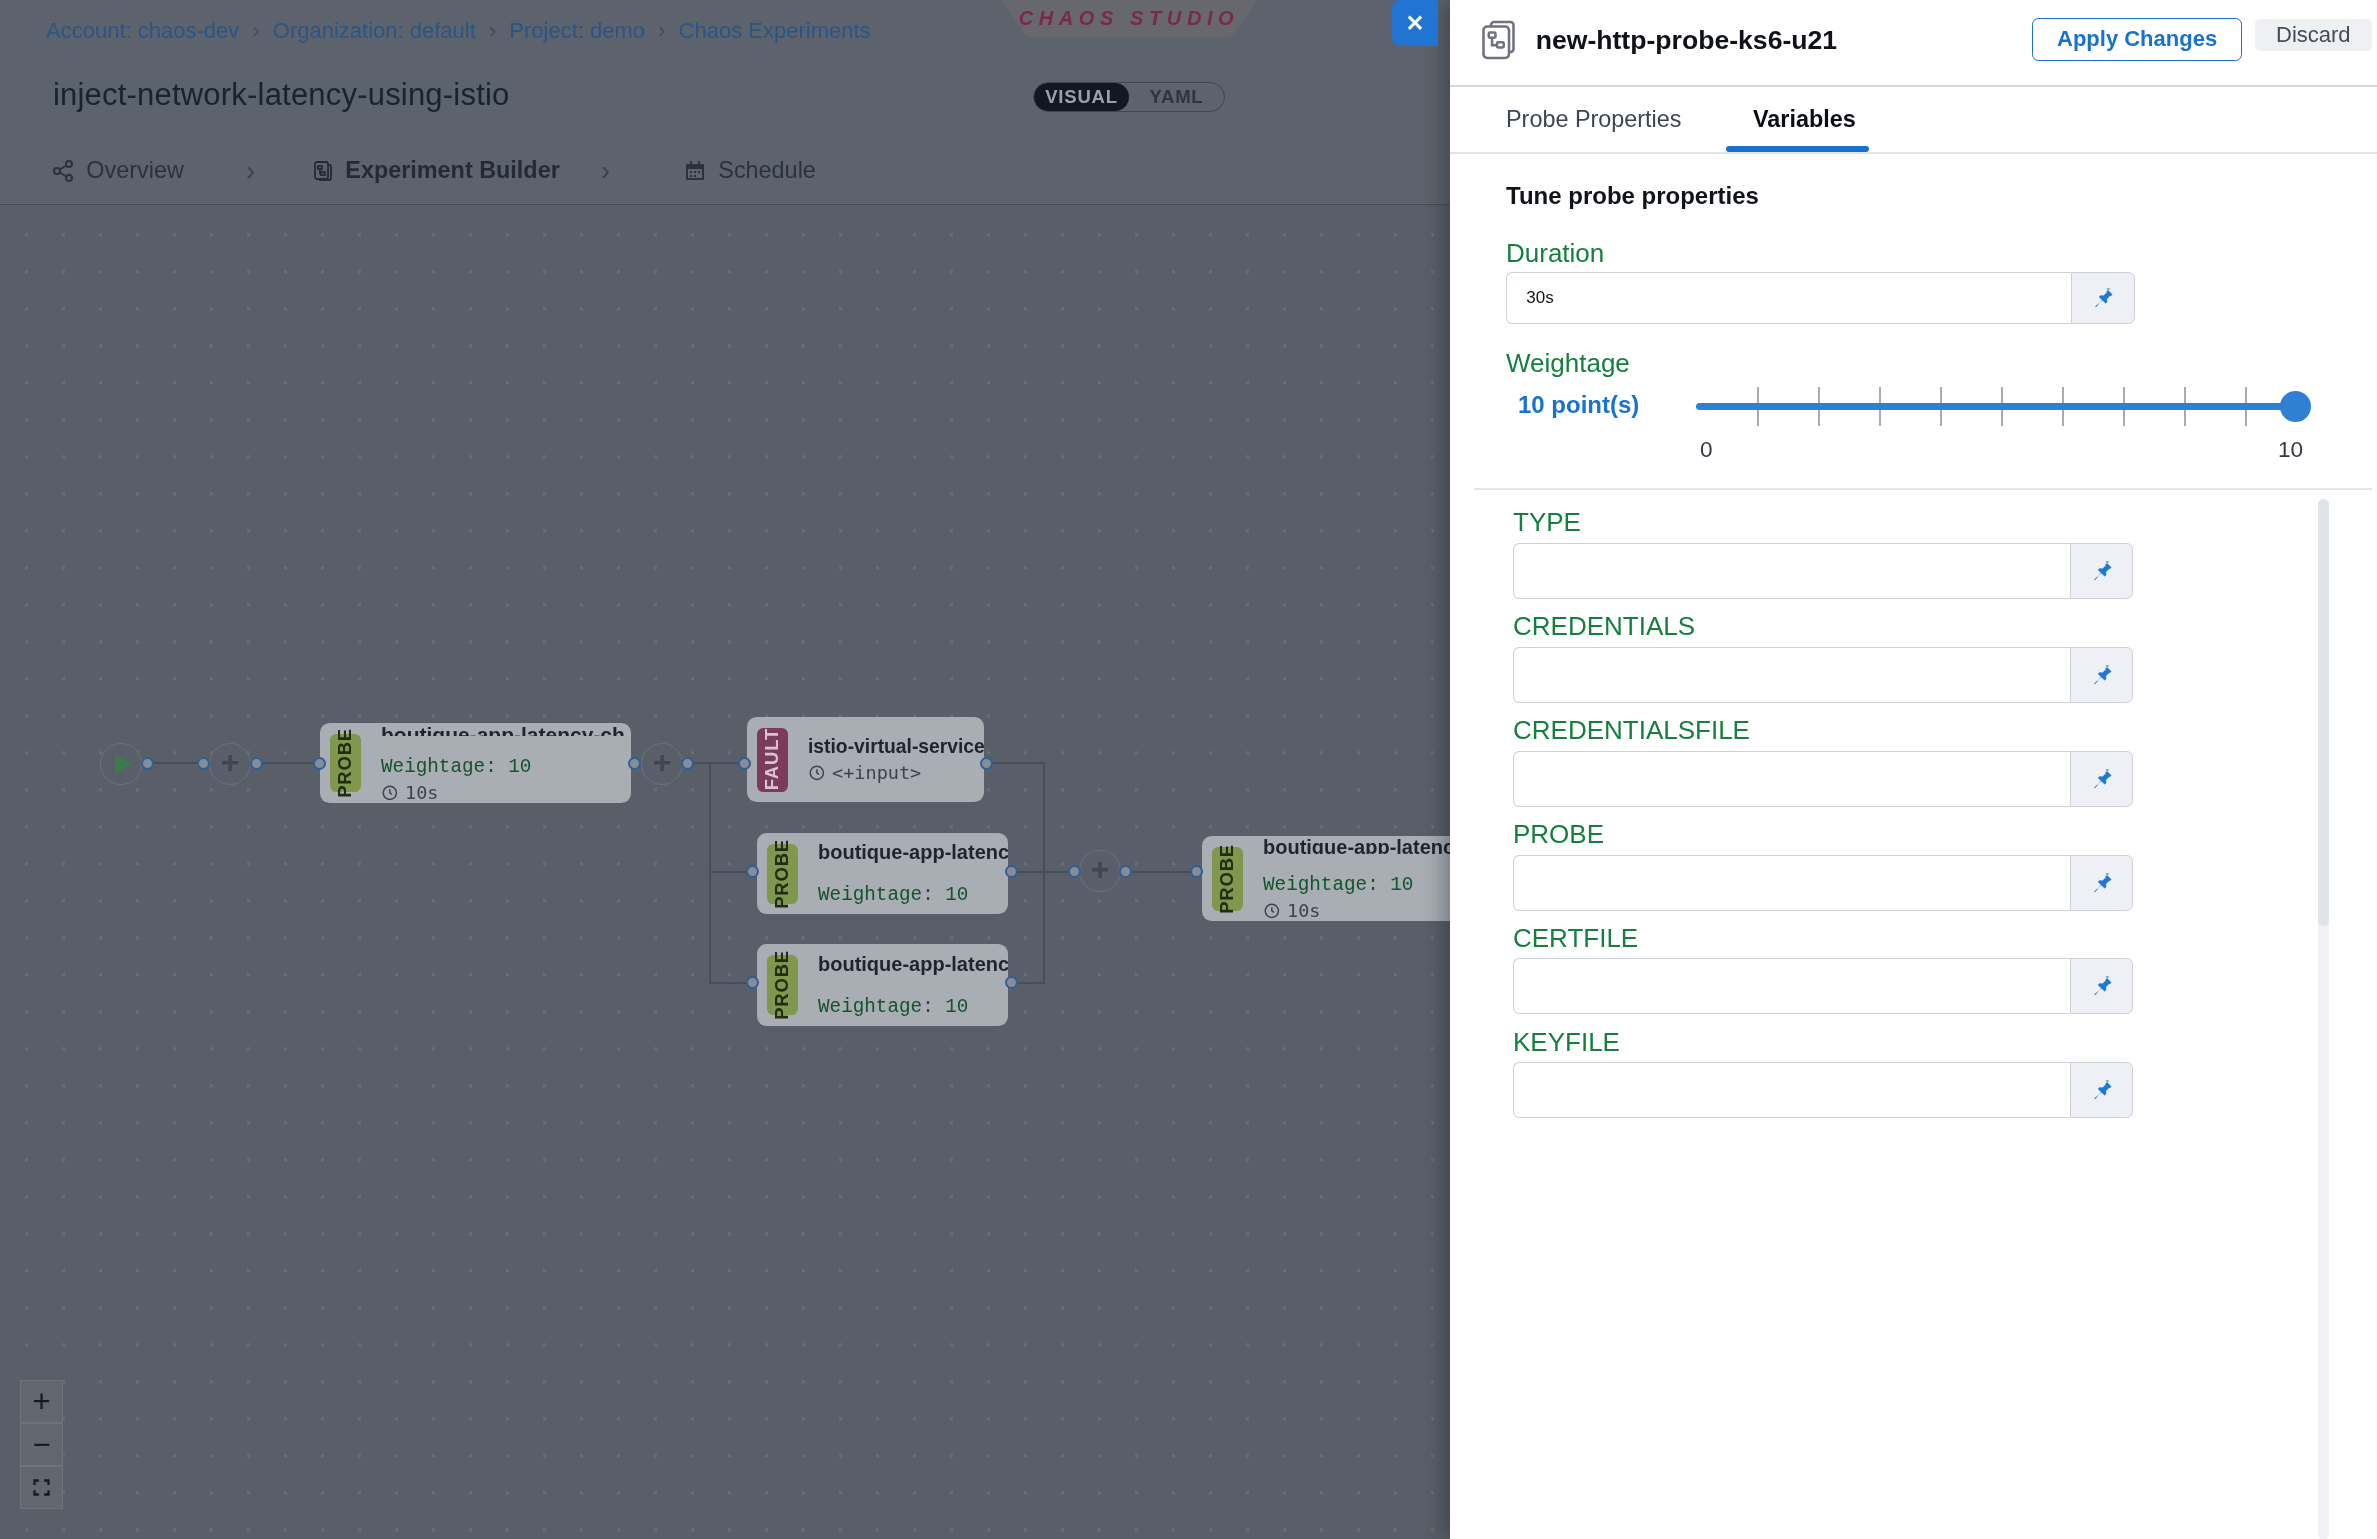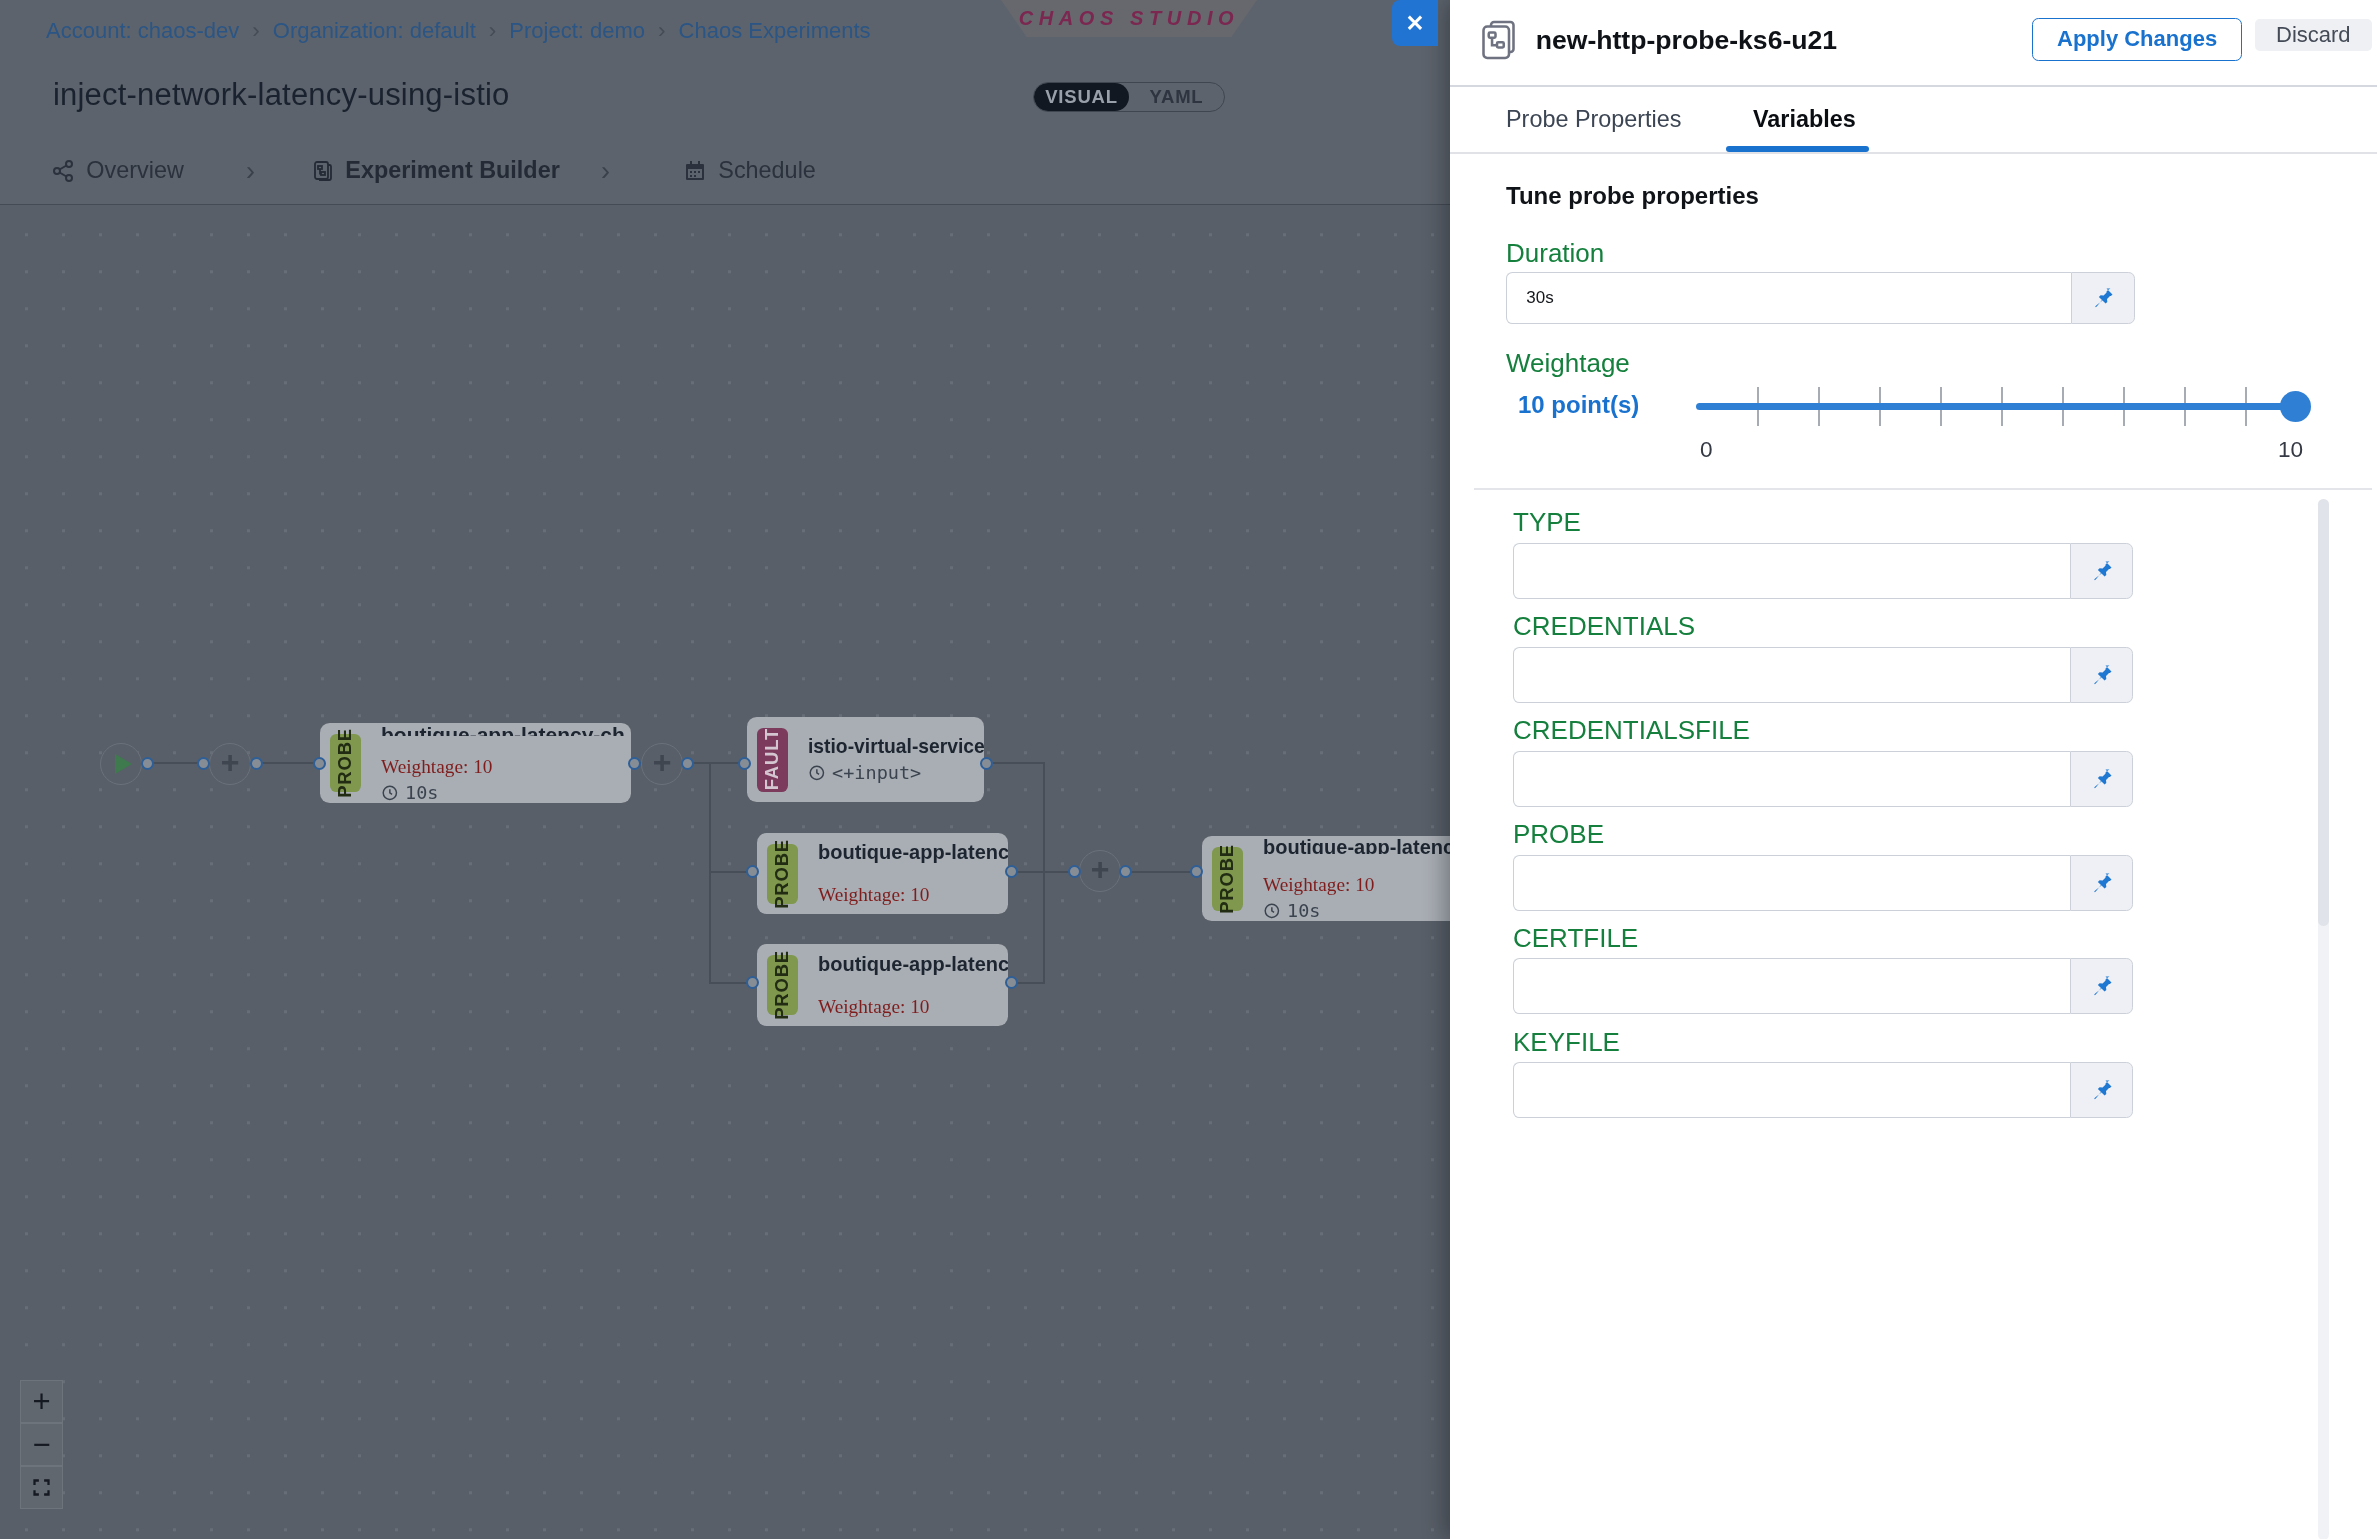--- a/index.html
+++ b/index.html
@@ -73,21 +73,21 @@
 
   .node-card { position:absolute; background:#a9aeb4; border-radius:9.7px; z-index:2;
     display:flex; flex-direction:column; justify-content:center; gap:4px; padding-left:61px; }
   .node-badge { position:absolute; left:9.7px; top:50%; transform:translateY(-50%);
     width:31px; border-radius:6.4px; display:flex; align-items:center; justify-content:center;
     writing-mode:vertical-rl; }
   .node-badge span { transform:rotate(180deg); font-size:18.5px; font-weight:bold; letter-spacing:0.8px; }
   .badge-probe { background:#7f984d; color:#222c13; }
   .badge-fault { background:#7c3a5d; color:#d4c6d0; }
   .node-title { font-size:21px; font-weight:bold; color:#1d2530; white-space:nowrap; overflow:hidden; }
-  .node-sub { font-size:19.3px; color:#7f1d1d; font-family:Liberation Serif, serif;margin-top:16px; }
+  .node-sub { font-size:19.3px; color:#14532d; font-family:Liberation Mono, monospace;margin-top:16px; }
   .node-duration { display:flex; align-items:center; gap:6.4px; font-size:18.5px; color:#3b434e;
     font-family:"DejaVu Sans Mono", monospace; }
   .node-duration svg { width:17.7px; height:17.7px; }
 
   .zoom-controls { position:absolute; left:20px; top:1380px; width:43px; z-index:2; }
   .zoom-btn { width:43px; height:43px; background:#61676f; border:0.8px solid #6e747c;
     display:flex; align-items:center; justify-content:center;
     font-size:31px; color:#141922; }
   .zoom-btn svg { width:21px; height:21px; }
 

